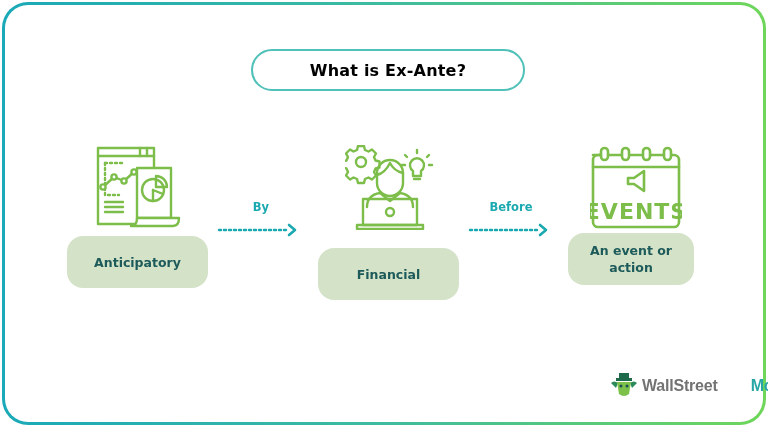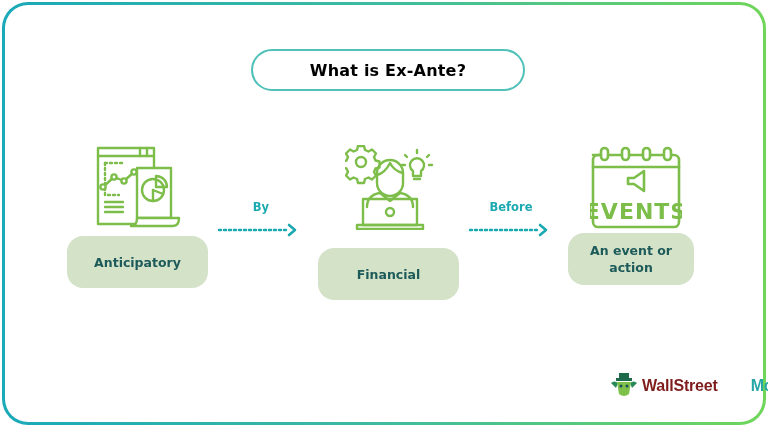--- a/index.html
+++ b/index.html
@@ -40,21 +40,21 @@
 
   .arrow { position: absolute; }
 
   .brand {
     position: absolute; left: 605px; top: 368px; display: flex; align-items: center;
   }
   .brand-text {
     font-family: "Liberation Sans", sans-serif; font-weight: bold; font-size: 16px;
     margin-left: 4px; letter-spacing: -0.2px;
   }
-  .brand-text .w { color: #7f1d1d; }
+  .brand-text .w { color: #737373; }
   .brand-text .m { color: #27a6a6; padding-left: 33px; }
 </style>
 </head>
 <body>
 
 <div class="frame">
   <div class="frame-inner">
 
     <div class="title-pill">What is Ex-Ante?</div>
 

